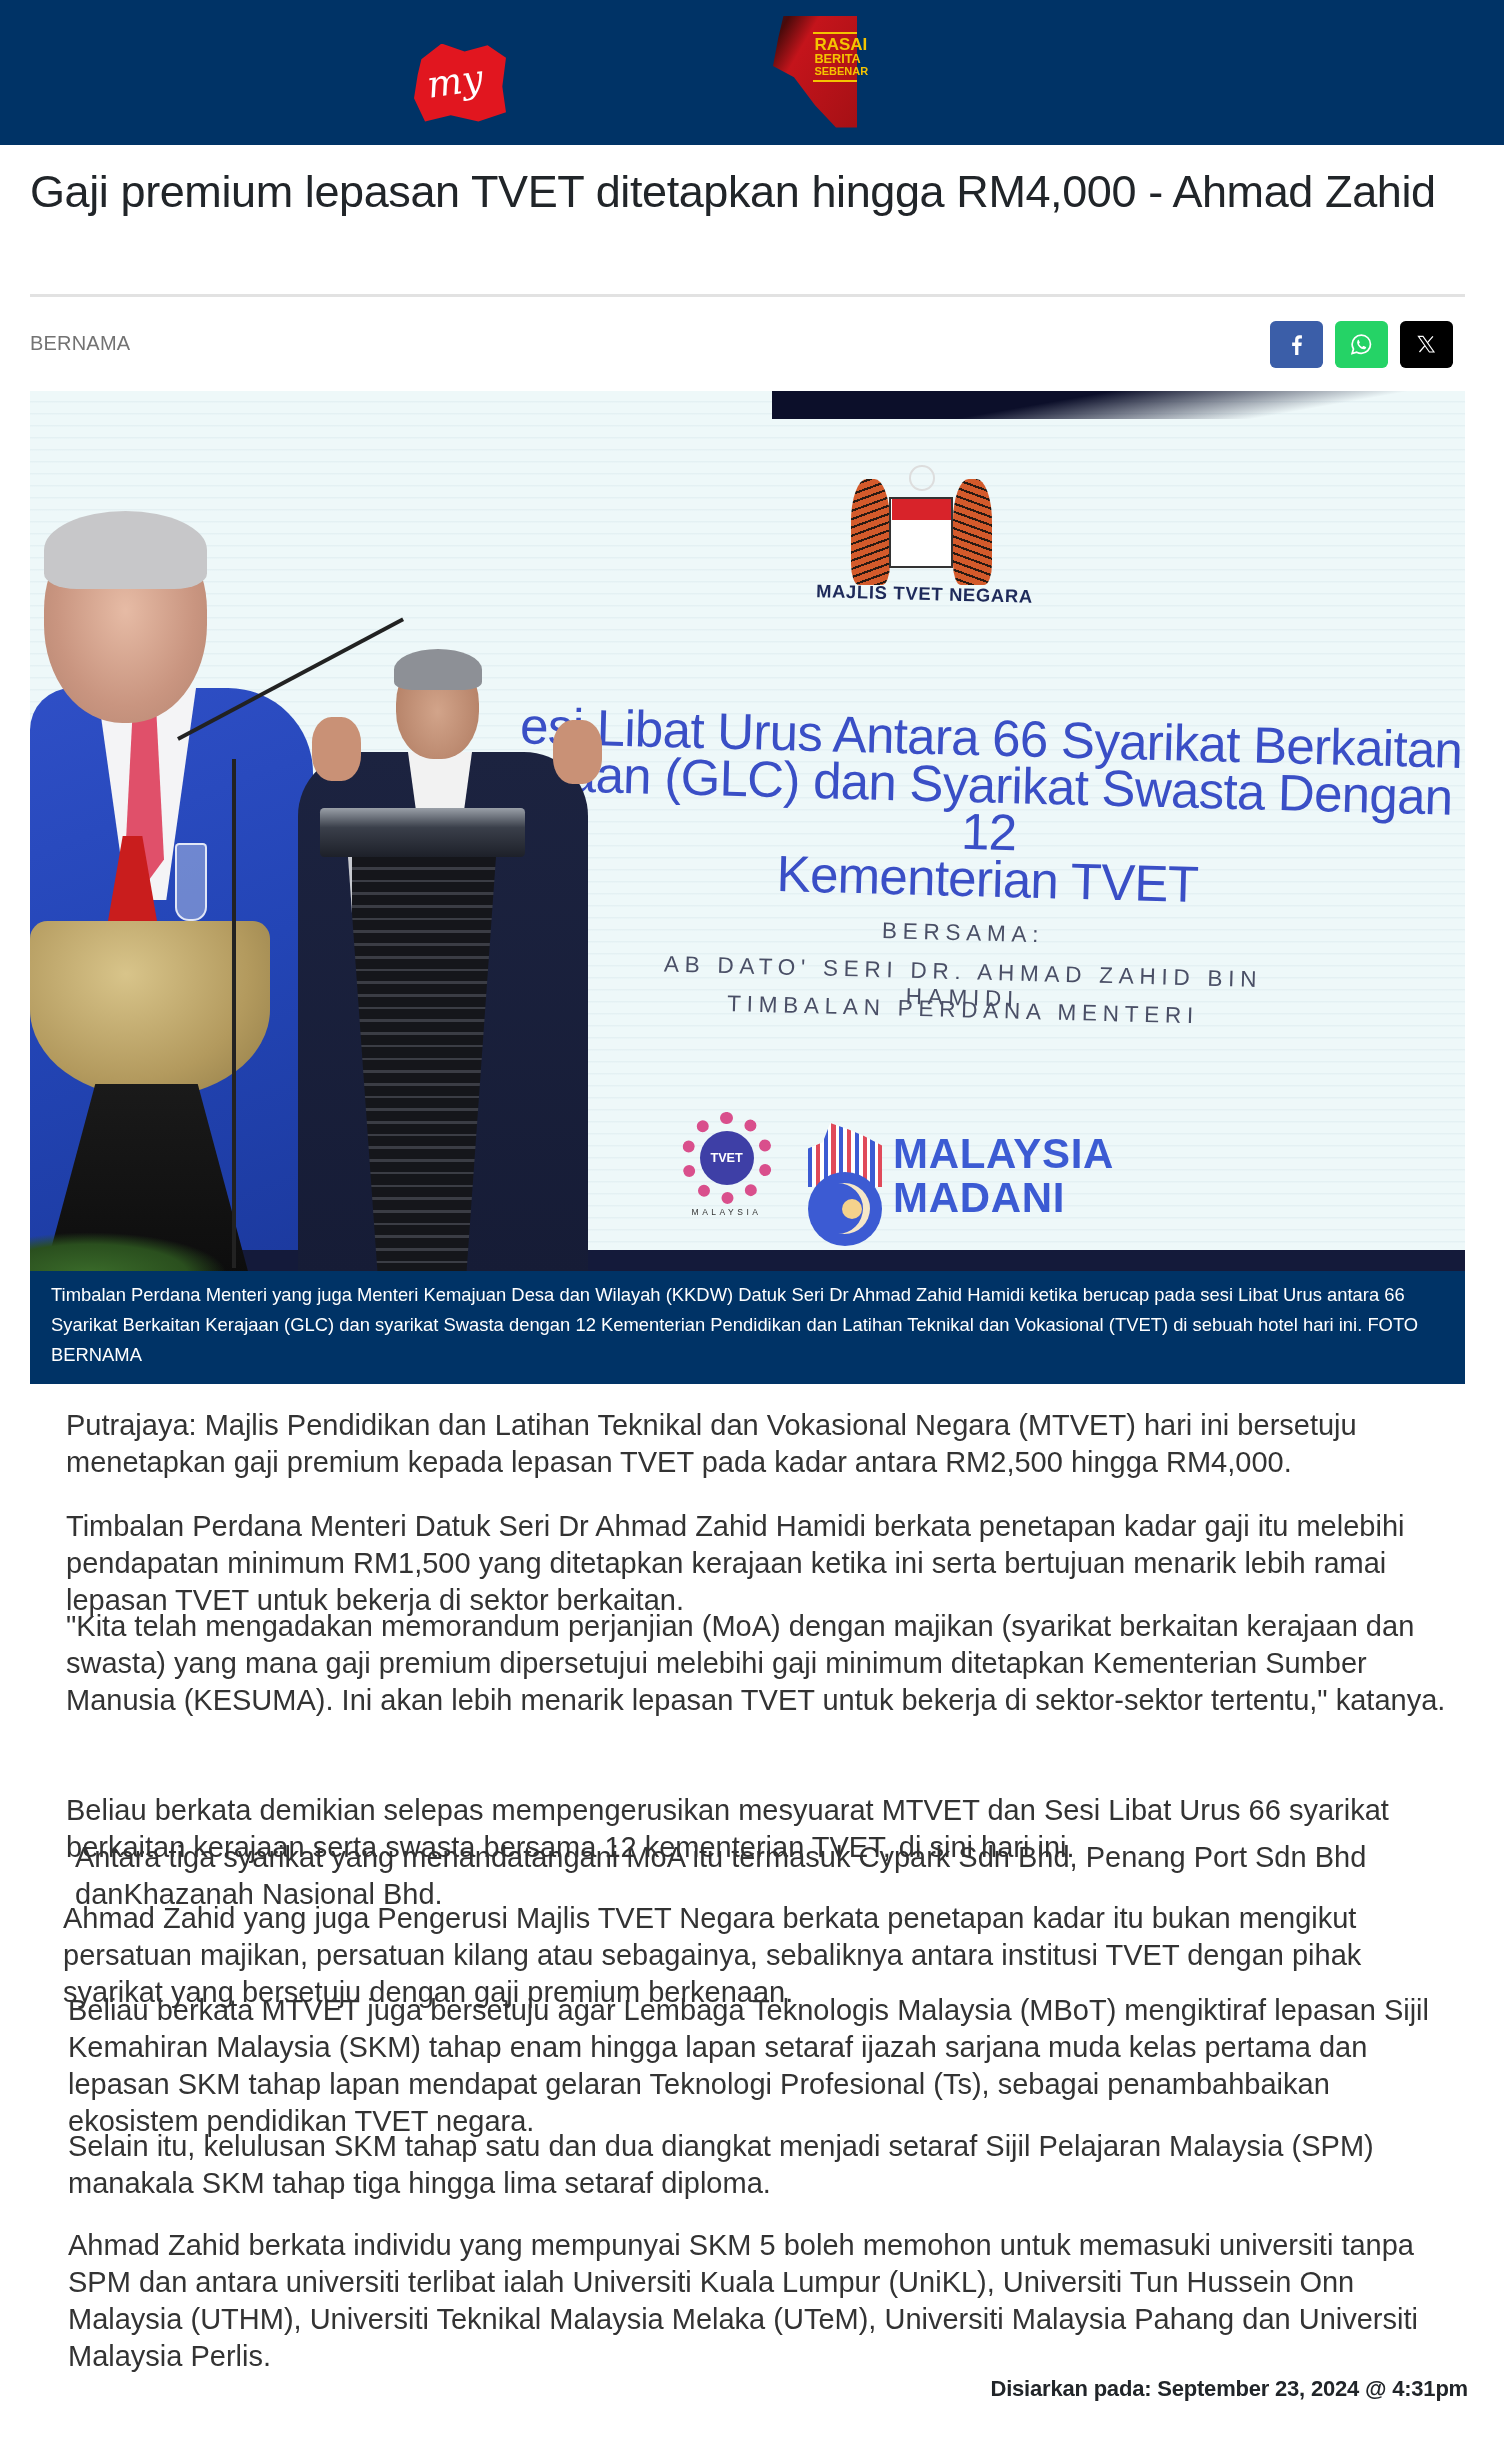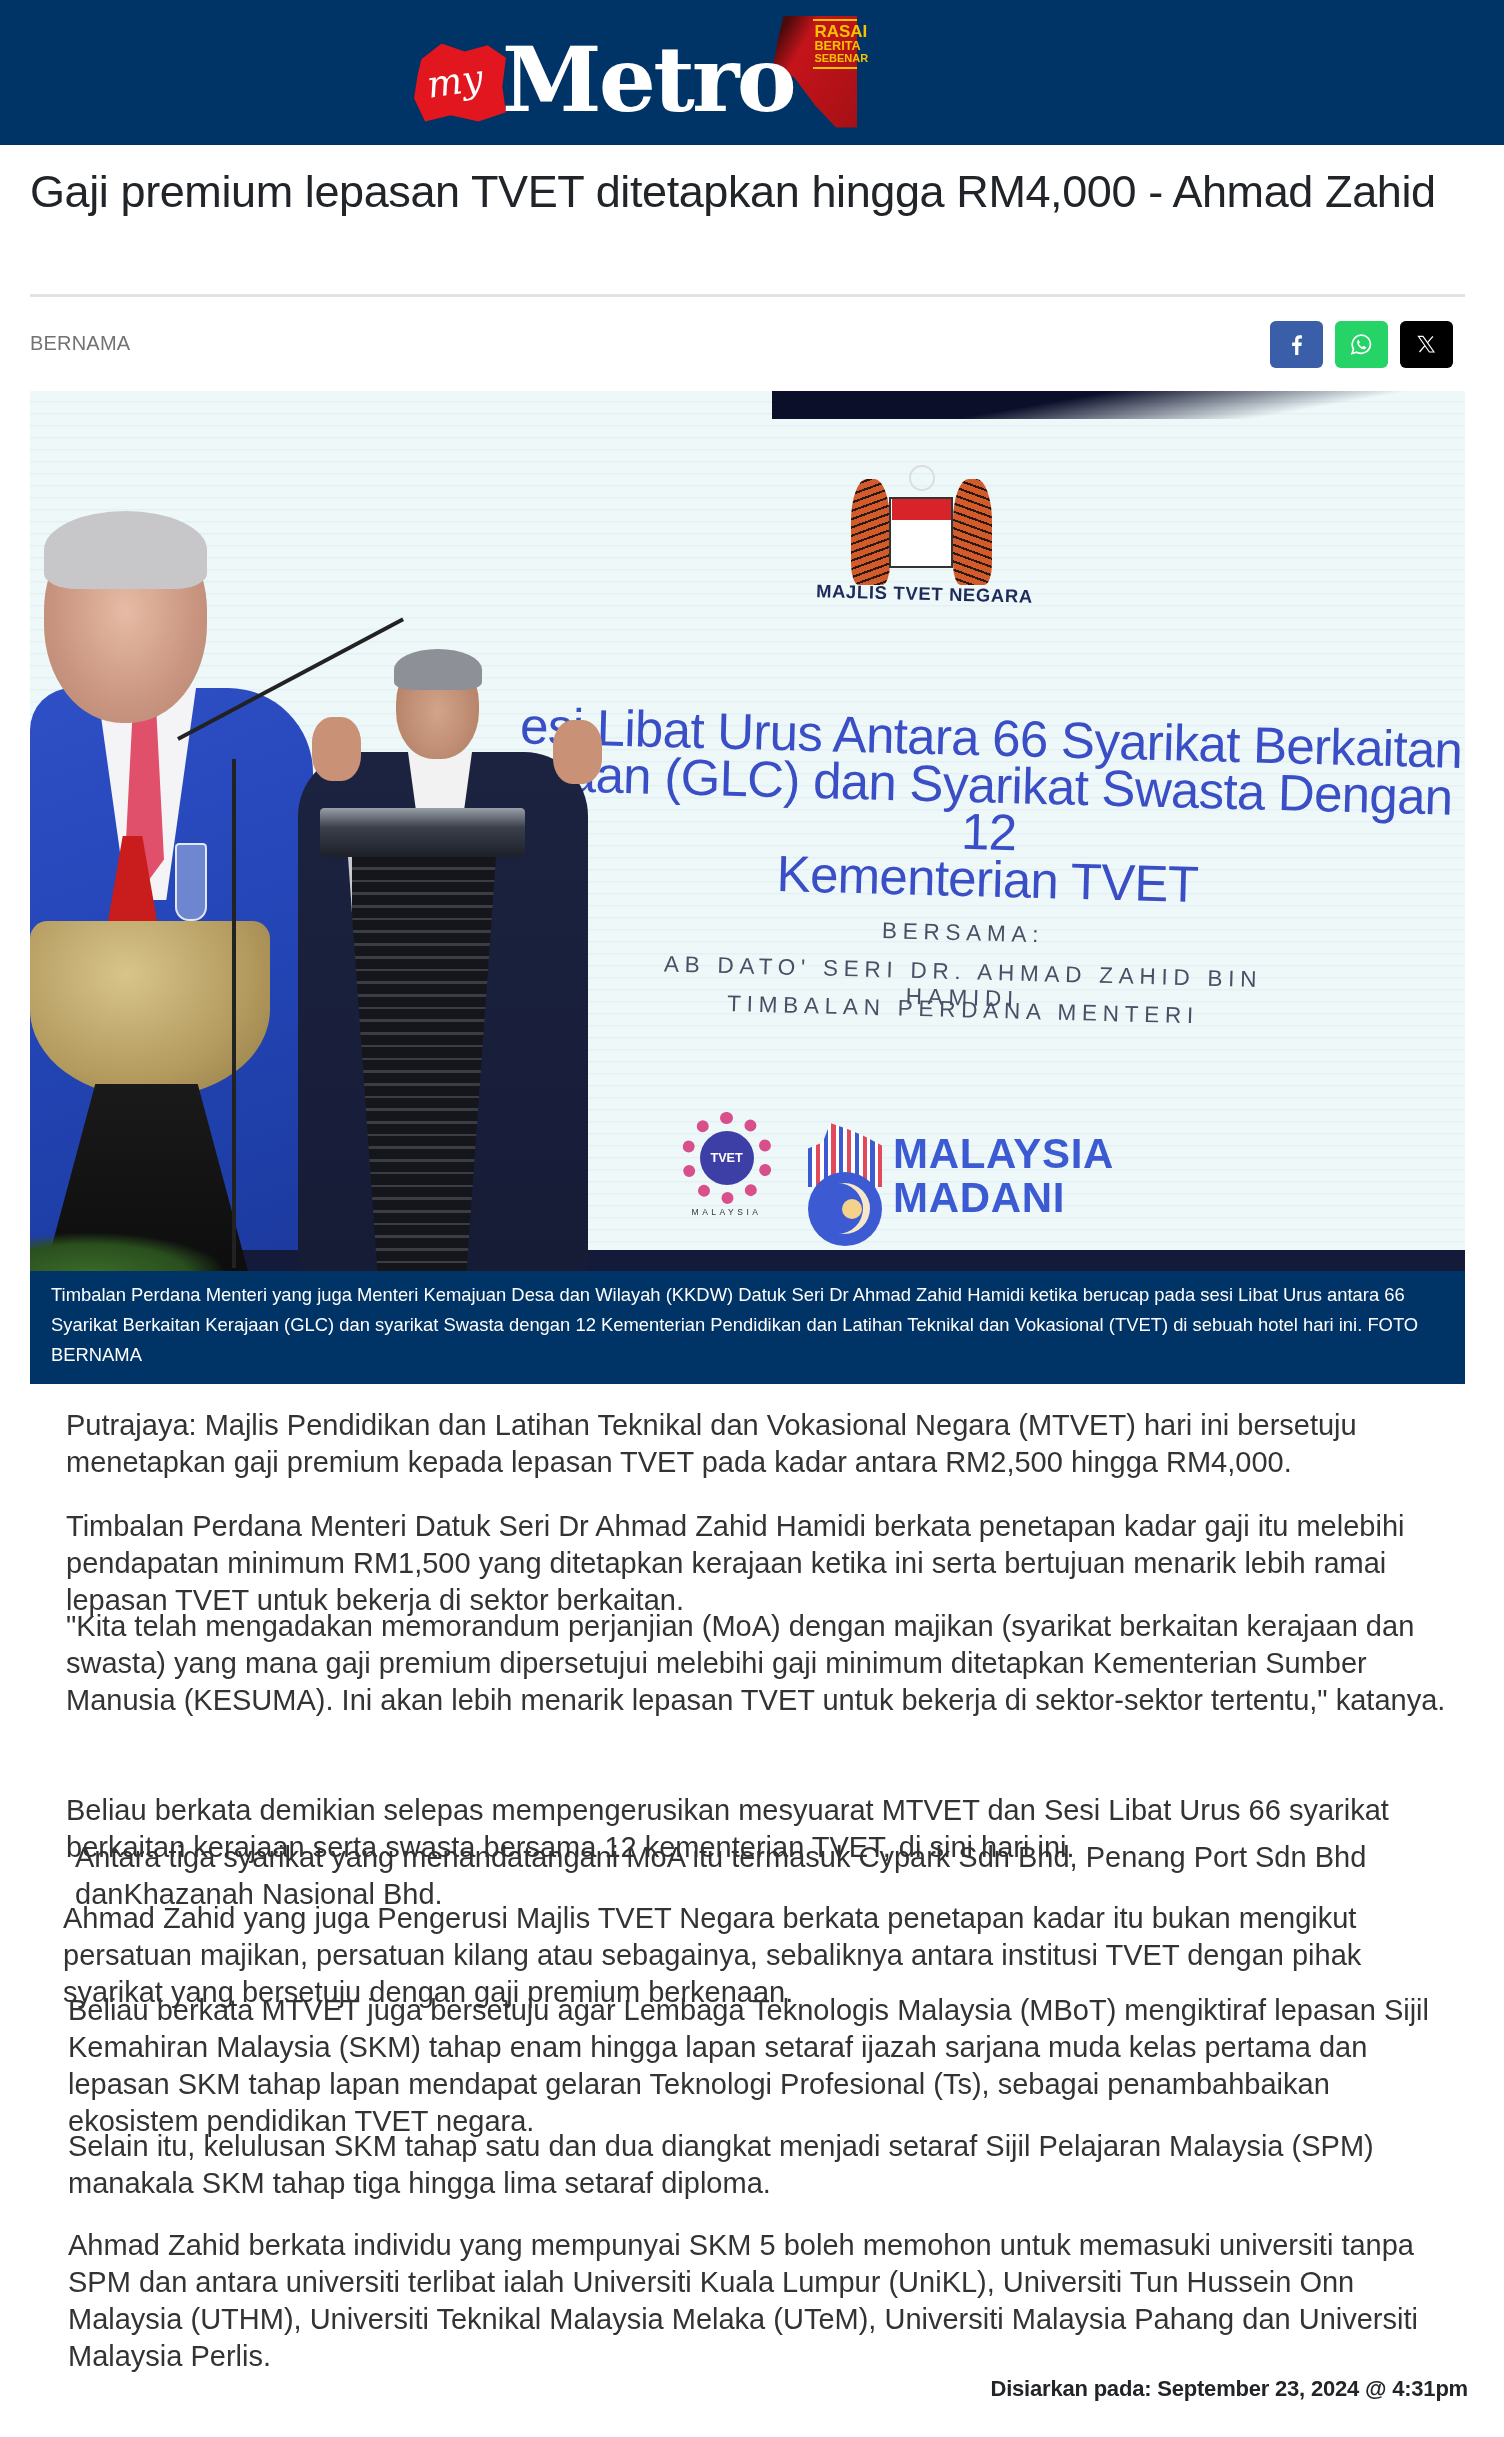--- a/index.html
+++ b/index.html
@@ -7,21 +7,21 @@
     body { font-family: "Liberation Sans", "DejaVu Sans", sans-serif; color: #212529; position: relative; height: 2438px; overflow: hidden; }
 
     .topbar { position: absolute; left: 0; top: 0; width: 1505px; height: 145px; background: #003366; }
     .logo { position: absolute; left: 414px; top: 15.6px; width: 445px; height: 113px; }
     .logo-my { position: absolute; left: 0; top: 28px; width: 92px; height: 78px; background: #e1161f;
       clip-path: polygon(8% 20%, 30% 0%, 55% 10%, 80% 2%, 100% 18%, 96% 55%, 100% 88%, 70% 100%, 40% 92%, 12% 100%, 0% 70%, 4% 40%); }
     .logo-my-text { position: absolute; left: 12.7px; top: 44px; font-family: "DejaVu Serif", serif; font-style: italic; font-size: 37px; color: #ffffff; font-weight: normal; transform: rotate(-8deg); }
     .logo-metro { position: absolute; left: 88px; top: 14px; font-family: "DejaVu Serif", serif; font-weight: bold; font-size: 90px; color: #ffffff; letter-spacing: -2.8px; line-height: 99px; }
     .logo-curl { position: absolute; left: 338px; top: 0; width: 105px; height: 112px; background: linear-gradient(120deg, #003366 0%, #4a0a0a 22%, #c4141b 40%, #a51015 100%);
       clip-path: polygon(30% 0%, 100% 0%, 100% 100%, 80% 100%, 60% 80%, 40% 55%, 20% 45%, 25% 20%); }
-    .logo-tag { position: absolute; left: 399px; top: 3px; width: 44px; padding: 2.8px 1.4px; border-top: 2.1px solid #f5c400; border-bottom: 2.1px solid #f5c400; }
+    .logo-tag { position: absolute; left: 399px; top: 16px; width: 44px; padding: 2.8px 1.4px; border-top: 2.1px solid #f5c400; border-bottom: 2.1px solid #f5c400; }
     .logo-tag span { display: block; color: #f5c400; font-family: "Liberation Sans", sans-serif; font-weight: bold; text-align: center; line-height: 1.0; }
     .logo-tag .t1 { font-size: 17px; }
     .logo-tag .t2 { font-size: 12.7px; }
     .logo-tag .t3 { font-size: 11px; }
 
     .title { position: absolute; left: 30px; top: 157px; width: 1435px; font-family: "Liberation Sans", sans-serif; font-size: 45px; line-height: 55px; font-weight: normal; color: #212529; letter-spacing: -0.4px; margin-top: 7px; }
     .divider { position: absolute; left: 30px; top: 294px; width: 1435px; height: 2.8px; background: #e2e2e2; }
 
     .byline { position: absolute; left: 30px; top: 332px; font-size: 20px; color: #737373; letter-spacing: 0.2px; }
     .share { position: absolute; left: 1270px; top: 321px; display: flex; gap: 12px; }
@@ -105,21 +105,20 @@
     .published { position: absolute; right: 37px; top: 2376px; font-size: 22px; font-weight: bold; color: #212529; letter-spacing: -0.2px; }
   </style>
 </head>
 <body>
 
 <header class="topbar">
   <a class="logo">
     <span class="logo-my"></span>
     <span class="logo-my-text">my</span>
     <span class="logo-curl"></span>
-    <span class="logo-metro">Metro</span>
     <span class="logo-tag">
       <span class="t1">RASAI</span>
       <span class="t2">BERITA</span>
       <span class="t3">SEBENAR</span>
     </span>
   </a>
 </header>
 
 <h1 class="title">Gaji premium lepasan TVET ditetapkan hingga RM4,000 - Ahmad Zahid</h1>
 <div class="divider"></div>

